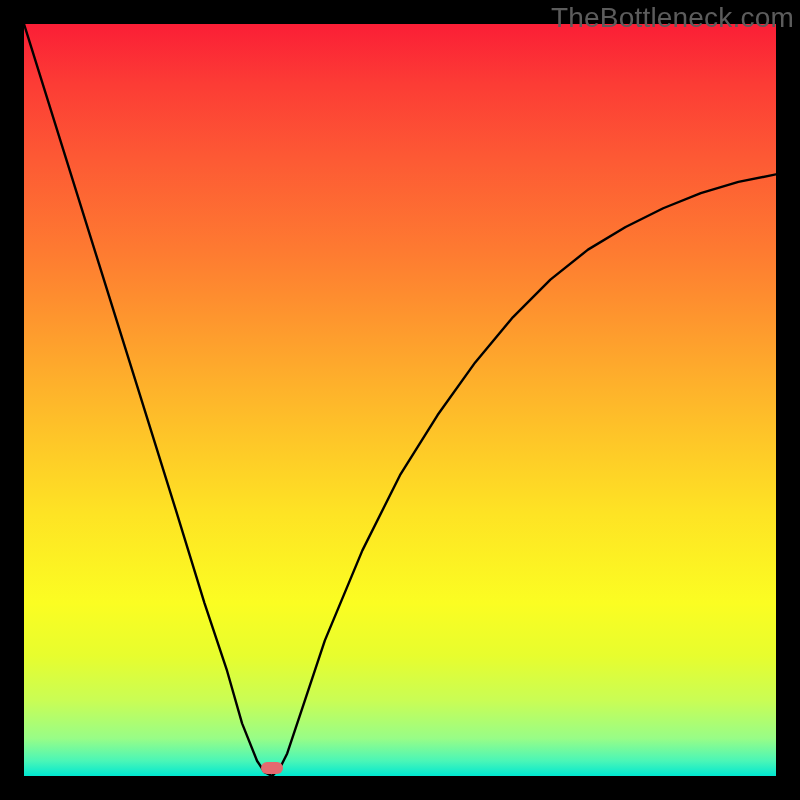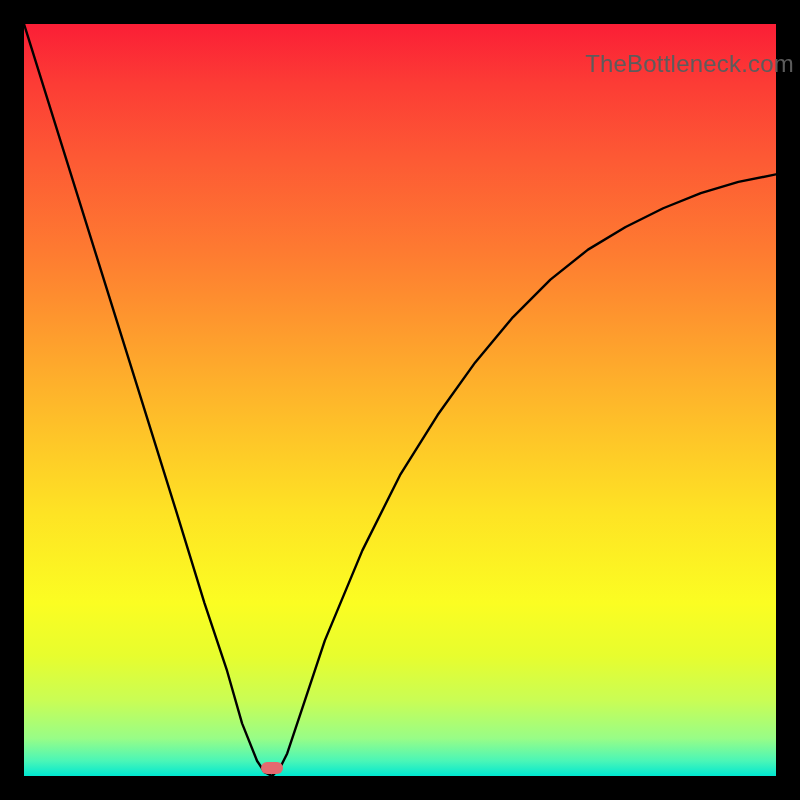--- a/index.html
+++ b/index.html
@@ -52,25 +52,24 @@
     border-radius: 6px;
     background: #e46a6f;
     left: 238px;
     bottom: 2px;
   }
   .watermark {
     position: absolute;
     top: 2px;
     right: 6px;
     color: #5c5c5c;
-    font-size: 24px;
+    font-size: 28px;
     font-weight: 500;
     letter-spacing: 0.2px;
     user-select: none;
-    margin-top: 48px;
   }
   svg.curve {
     position: absolute;
     inset: 0;
   }
 </style>
 </head>
 <body>
 
 <div class="frame">

